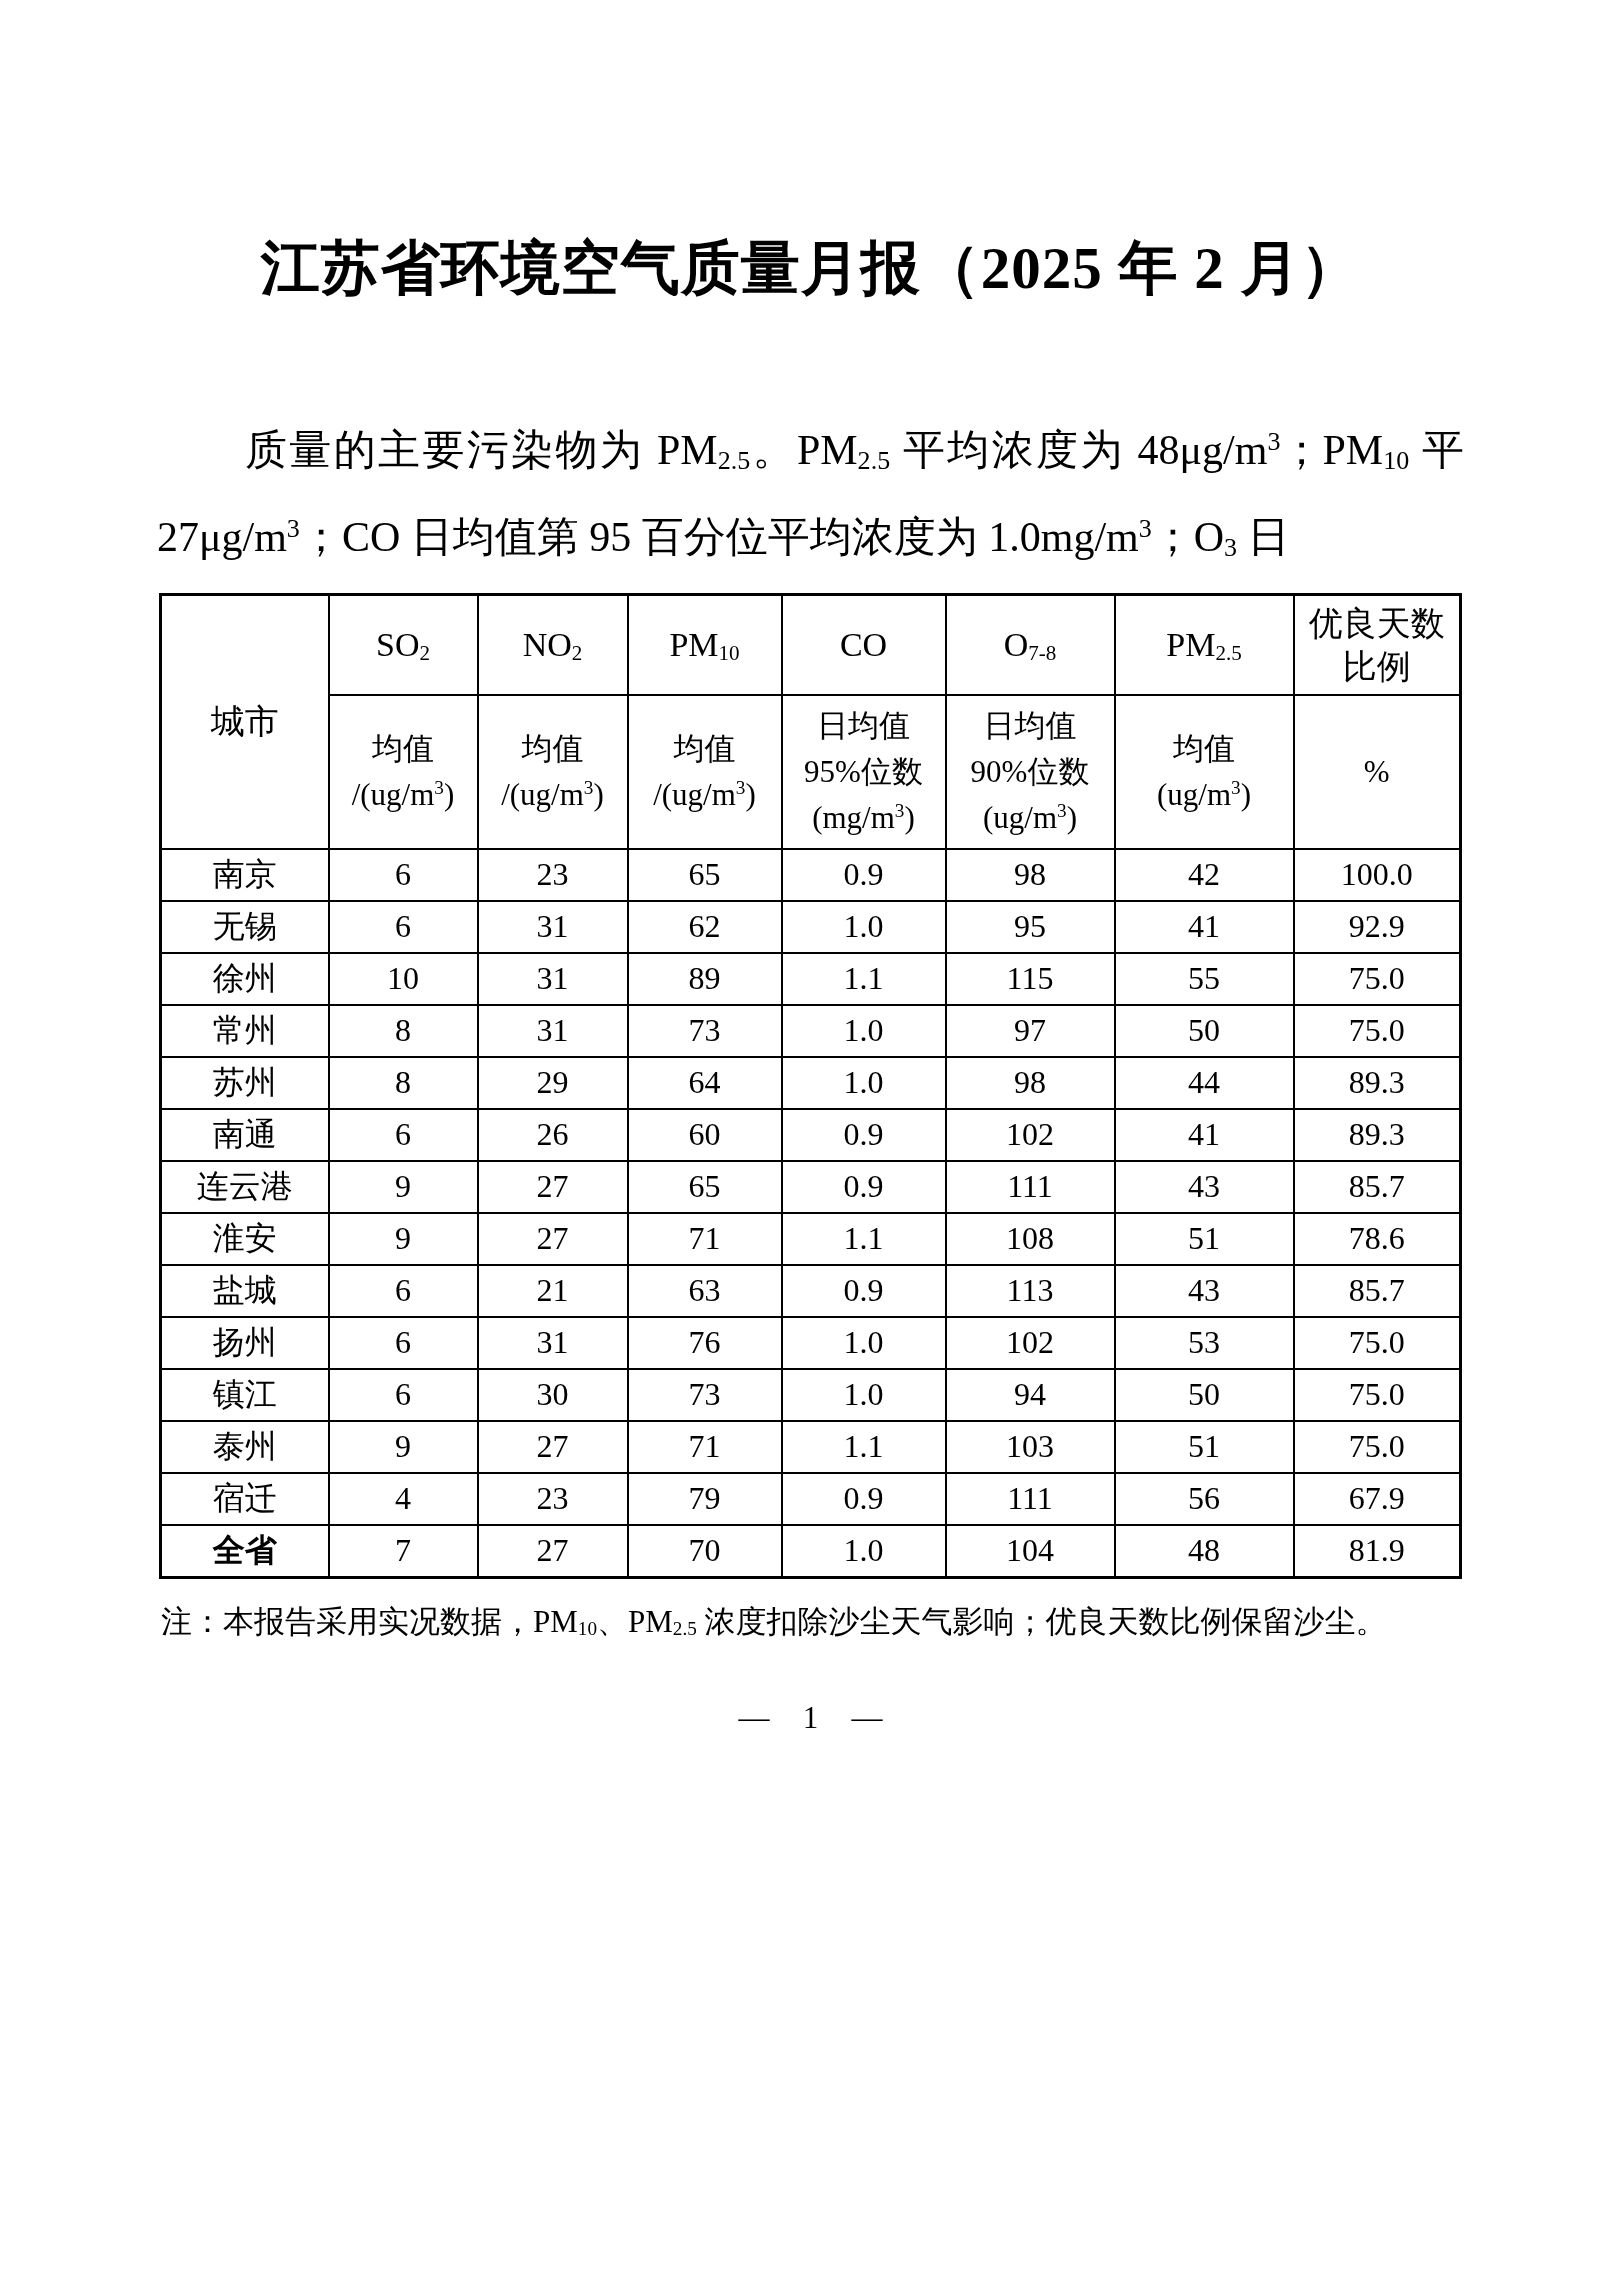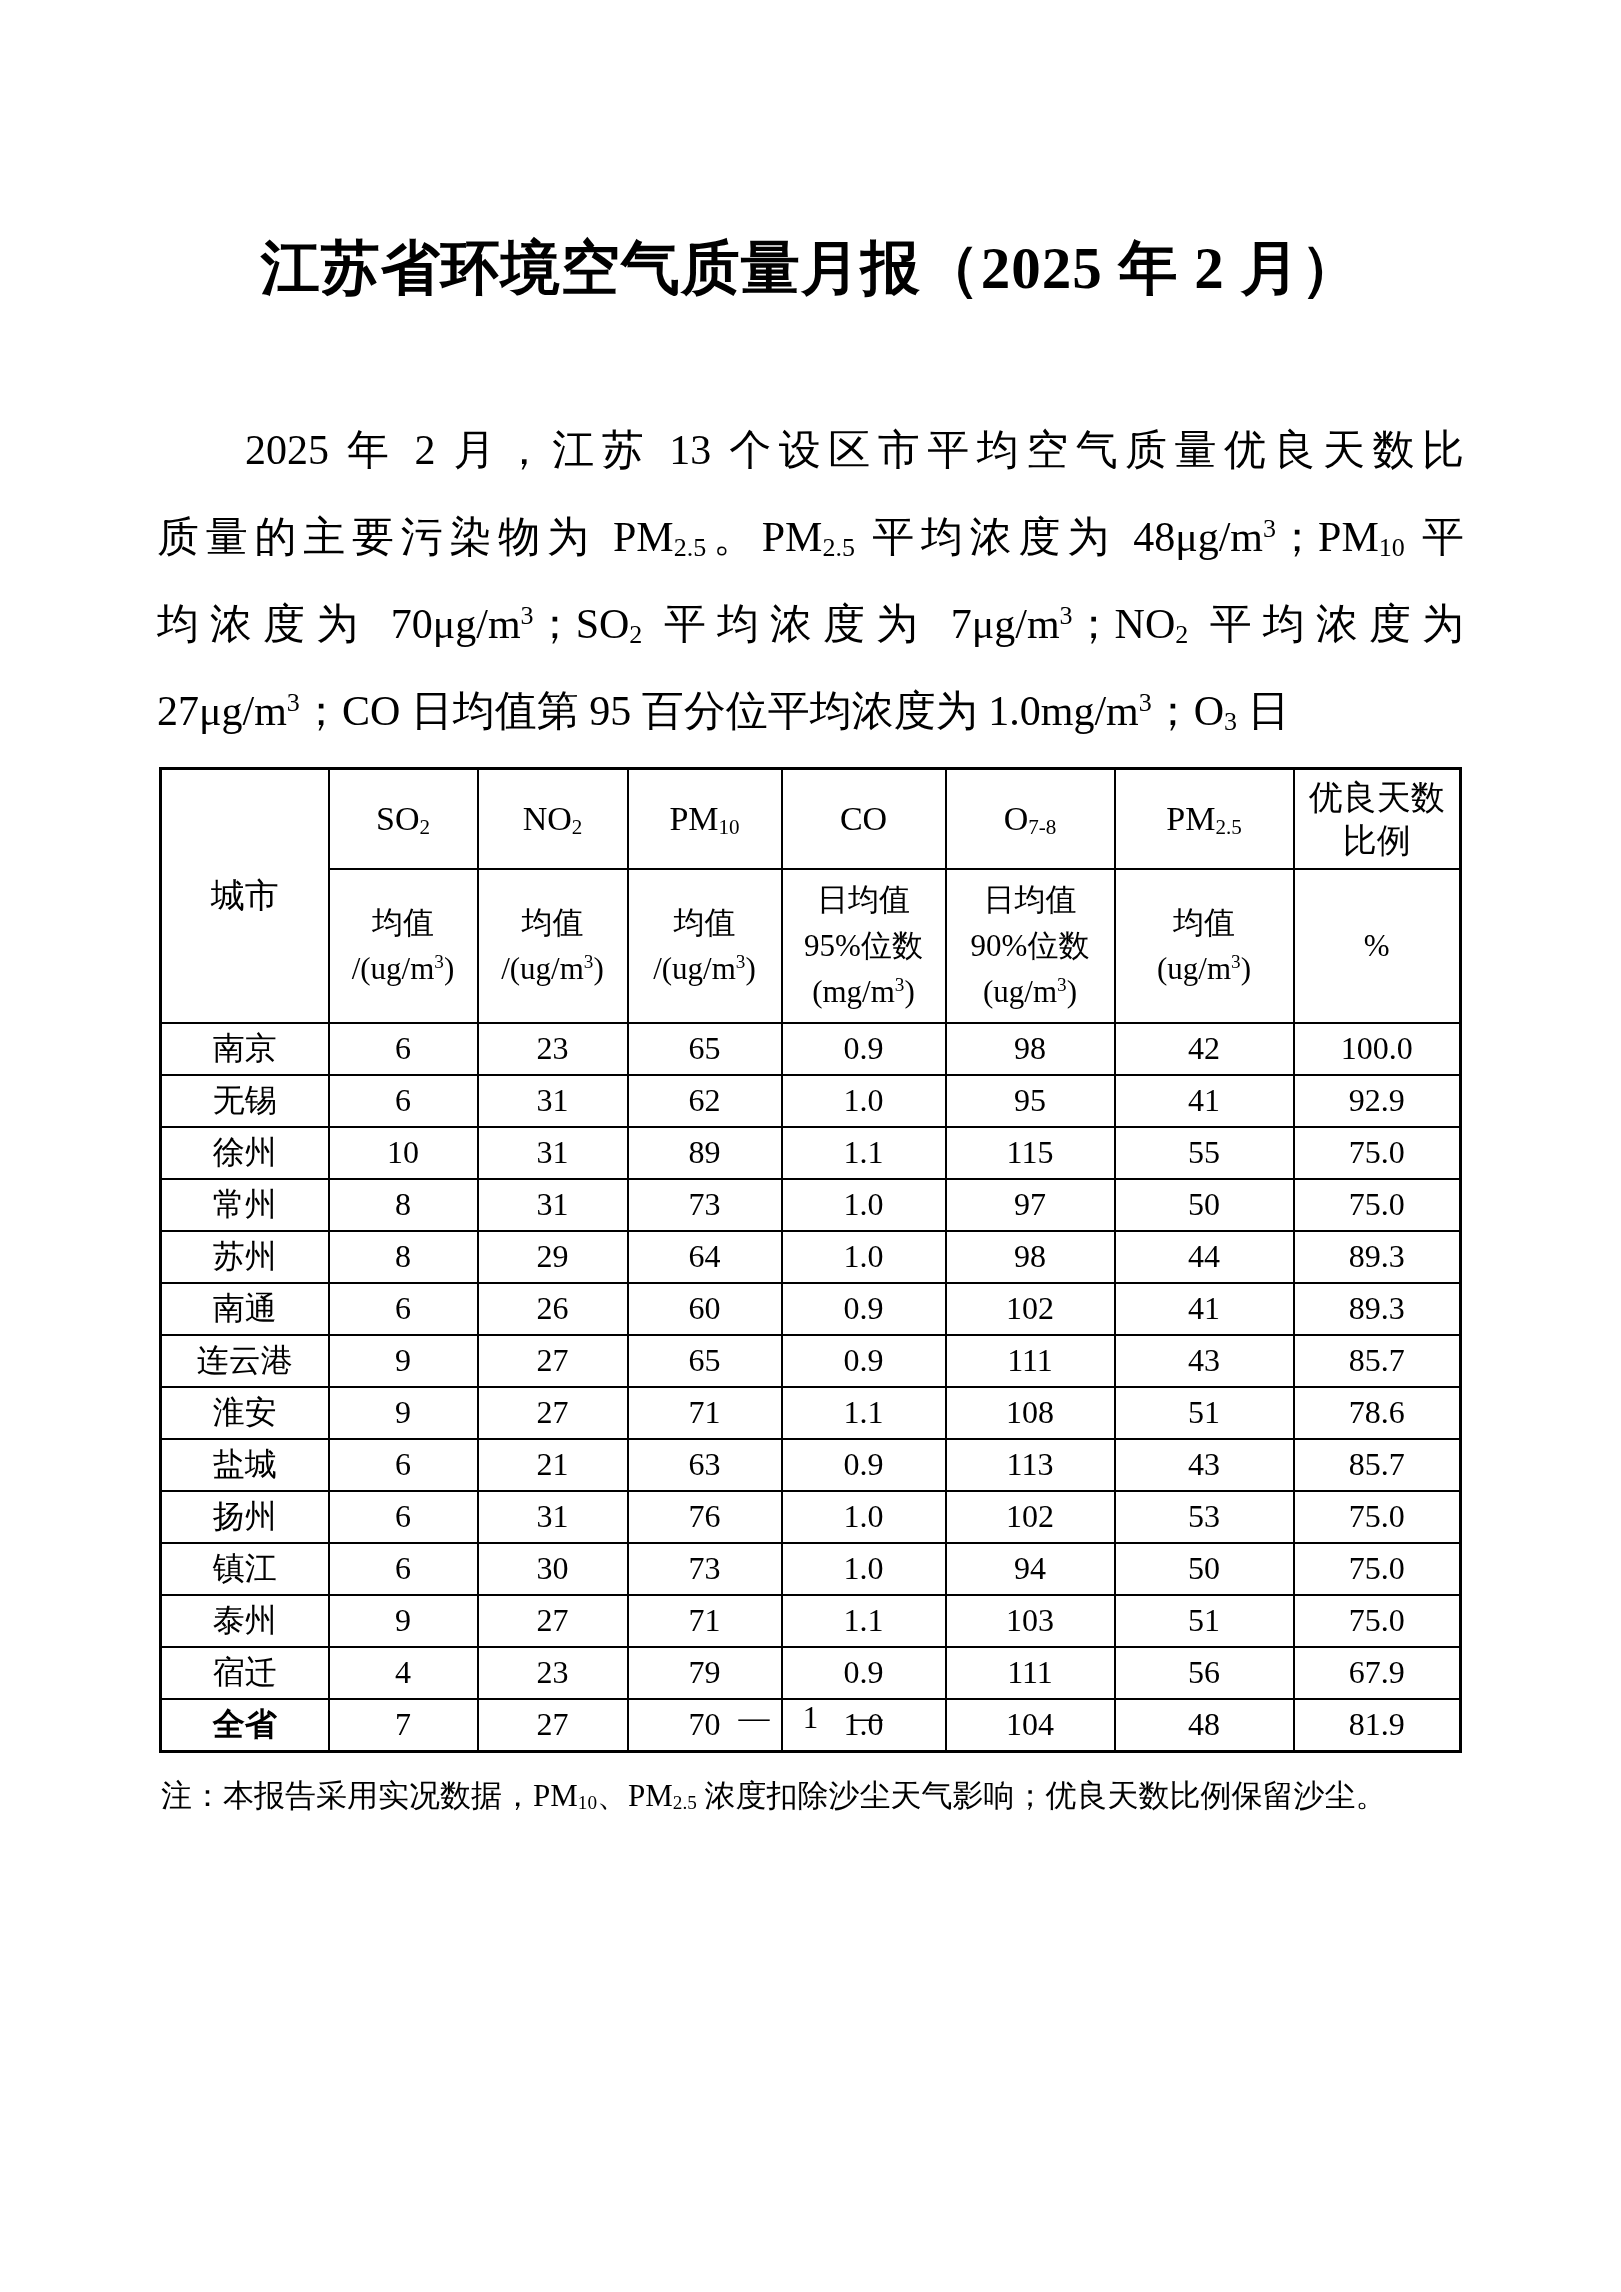--- a/index.html
+++ b/index.html
@@ -75,23 +75,21 @@
   }
 </style>
 </head>
 <body>
 
 <div class="page">
 
   <h1 class="title">江苏省环境空气质量月报（2025 年 2 月）</h1>
 
   <div class="para">
-      <div class="para-line">2025 年 2 月，江苏 13 个设区市平均空气质量优良天数比</div>
       <div class="para-line">质量的主要污染物为 PM<sub>2.5</sub>。PM<sub>2.5</sub> 平均浓度为 48μg/m<sup>3</sup>；PM<sub>10</sub> 平</div>
-      <div class="para-line">均浓度为 70μg/m<sup>3</sup>；SO<sub>2</sub> 平均浓度为 7μg/m<sup>3</sup>；NO<sub>2</sub> 平均浓度为</div>
       <div class="para-line">27μg/m<sup>3</sup>；CO 日均值第 95 百分位平均浓度为 1.0mg/m<sup>3</sup>；O<sub>3</sub> 日</div>
     </div>
 
 
   <table class="aq-table">
     <colgroup>
       <col style="width:168px">
       <col style="width:149px">
       <col style="width:150px">
       <col style="width:154px">

